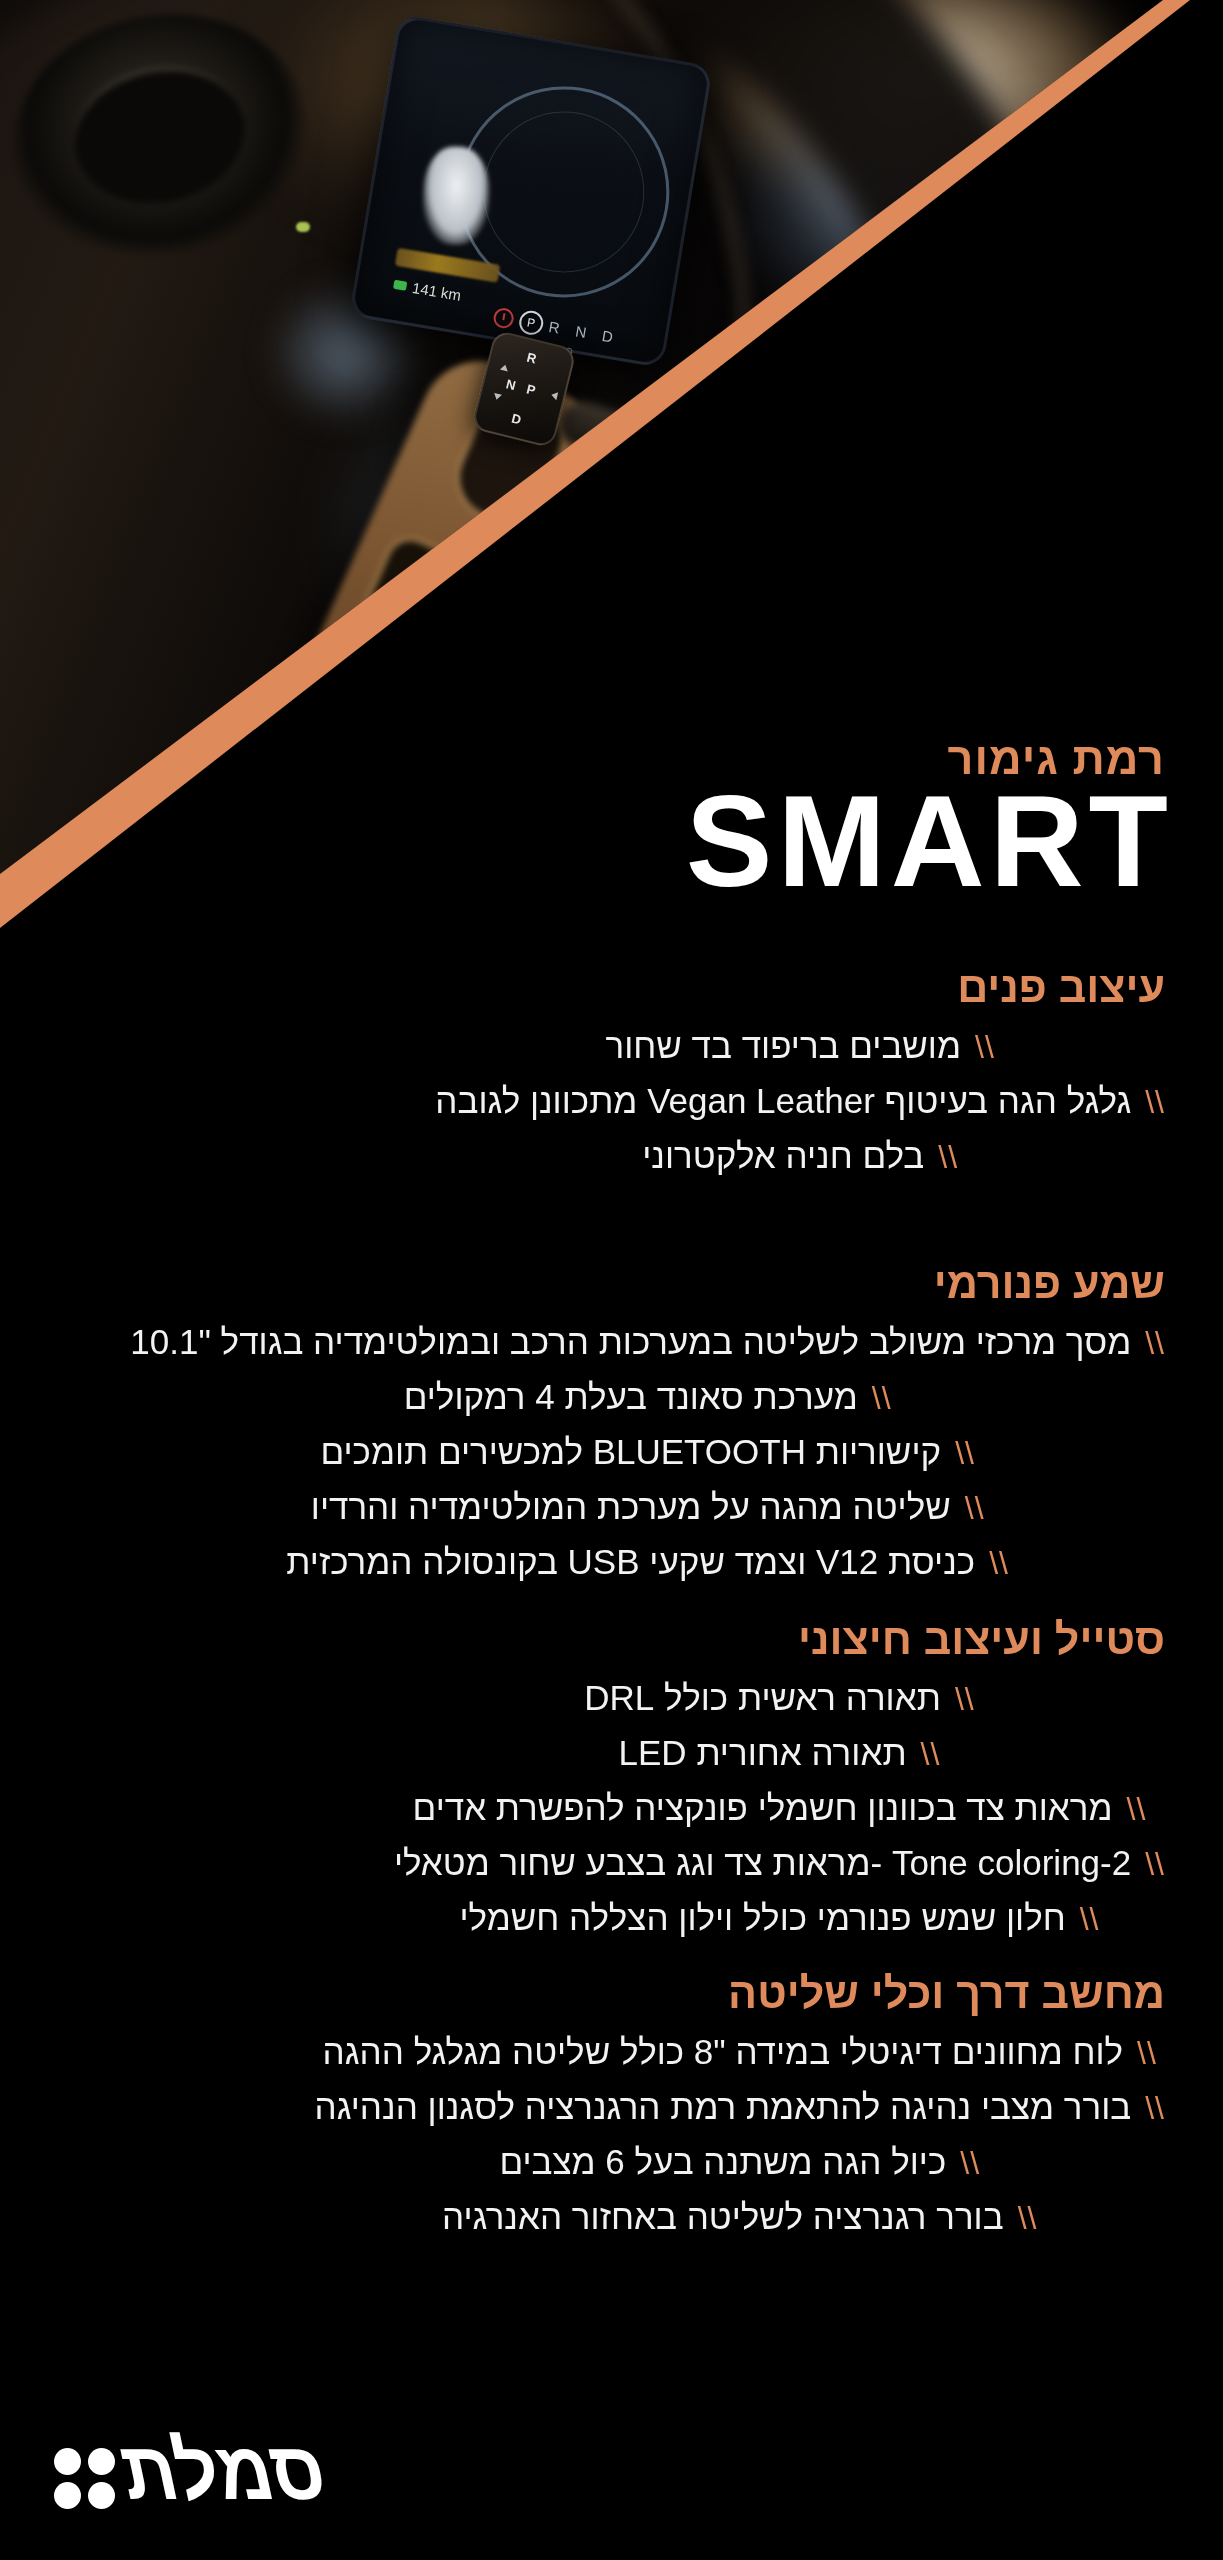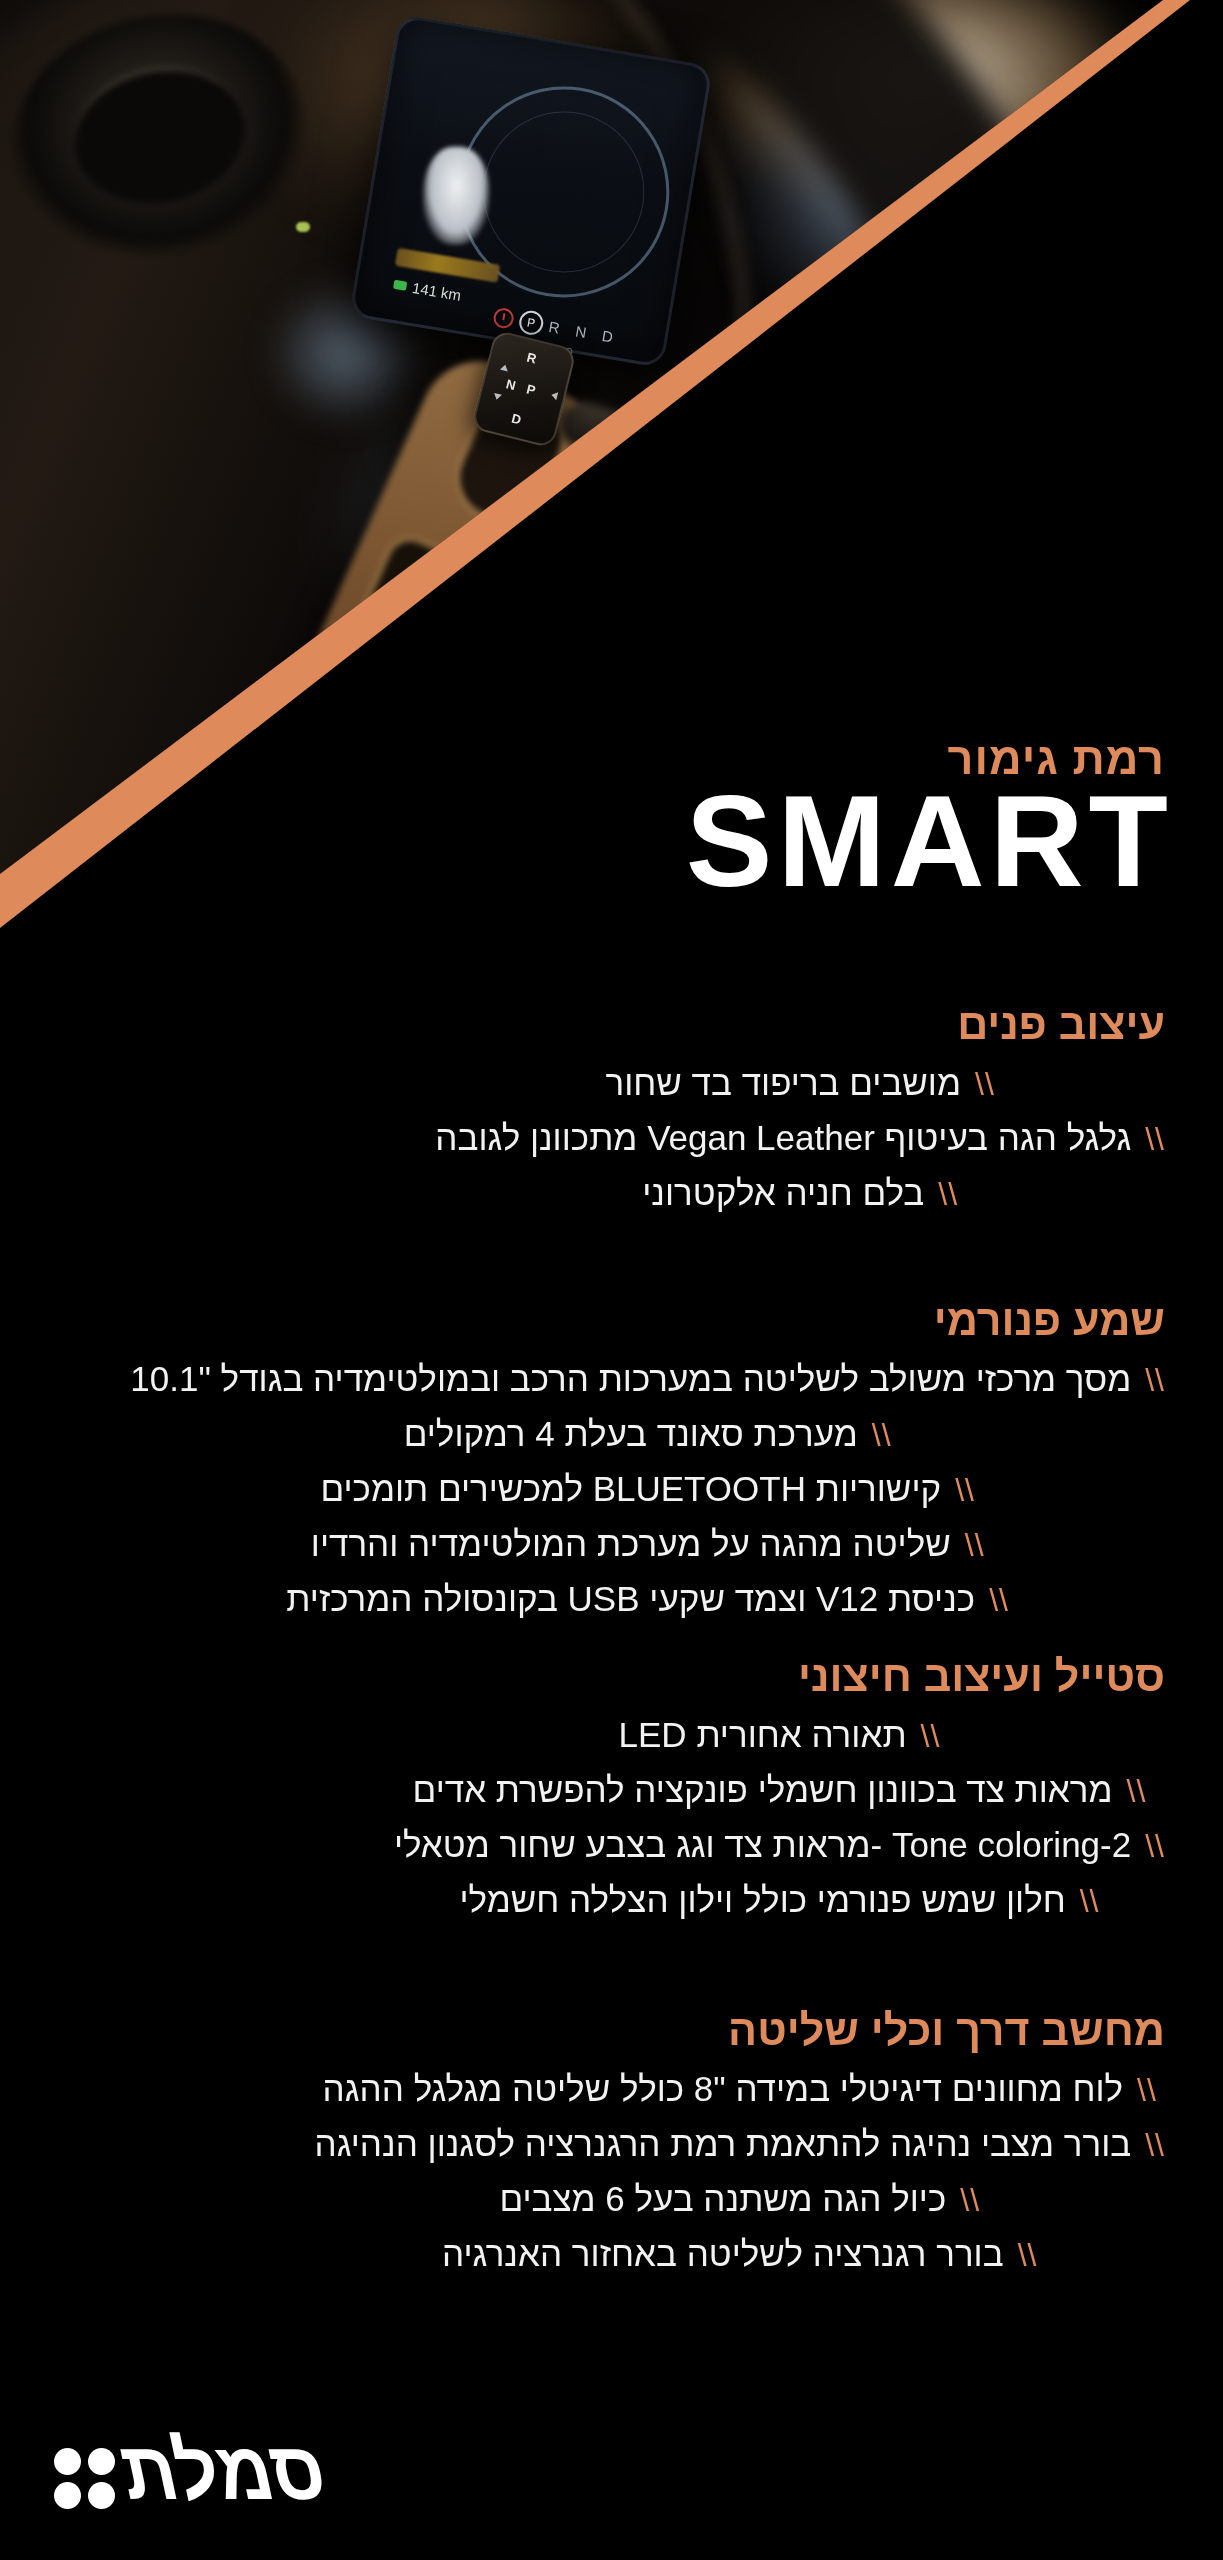--- a/index.html
+++ b/index.html
@@ -96,21 +96,21 @@
   
   .stripe{position:absolute;inset:0;background:#DF8A5B;
      clip-path:polygon(1163px 0,1190px 0,0 928px,0 874px);}
 
   
   .kicker{position:absolute;top:733px;right:58px;color:#DF8A5B;font-size:45px;font-weight:700;
      letter-spacing:1px;direction:rtl;}
   .title{position:absolute;top:776px;right:50px;color:#fff;font-size:130px;font-weight:700;
      letter-spacing:5px;line-height:1;}
   .section{position:absolute;right:58px;direction:rtl;text-align:right;}
-  .section-heading{color:#DF8A5B;font-size:43px;font-weight:700;line-height:1;margin-bottom:10px;margin-top:37px;}
+  .section-heading{color:#DF8A5B;font-size:43px;font-weight:700;line-height:1;margin-bottom:10px;}
   .item{white-space:nowrap;line-height:54px;font-size:35px;color:#F2F2F2;text-align:center;}
   .marker{color:#DF8A5B;font-size:32px;letter-spacing:1px;margin-left:14px;}
 
   
   .footer-logo{position:absolute;left:54px;top:2430px;display:flex;align-items:center;gap:16px;
      direction:ltr;}
   .logo-dots{display:grid;grid-template-columns:27px 27px;grid-template-rows:27px 27px;gap:7px;
      margin-top:14px;}
   .logo-dots span{width:27px;height:27px;border-radius:50%;background:#fff;}
   .logo-text{color:#fff;font-size:82px;font-weight:700;line-height:1;
@@ -188,20 +188,21 @@
       <div class="section" style="top: 1262px;">
         <div class="section-heading">שמע פנורמי</div>
         <div class="item"><span class="marker">\\</span><span>מסך מרכזי משולב לשליטה במערכות הרכב ובמולטימדיה בגודל "10.1</span></div>
         <div class="item"><span class="marker">\\</span><span>מערכת סאונד בעלת 4 רמקולים</span></div>
         <div class="item"><span class="marker">\\</span><span>קישוריות BLUETOOTH למכשירים תומכים</span></div>
         <div class="item"><span class="marker">\\</span><span>שליטה מהגה על מערכת המולטימדיה והרדיו</span></div>
         <div class="item"><span class="marker">\\</span><span>כניסת V12 וצמד שקעי USB בקונסולה המרכזית</span></div>
       </div>
       <div class="section" style="top: 1618px;">
         <div class="section-heading">סטייל ועיצוב חיצוני</div>
+        <div class="item"><span class="marker">\\</span><span>תאורה ראשית כולל DRL</span></div>
         <div class="item"><span class="marker">\\</span><span>תאורה אחורית LED</span></div>
         <div class="item"><span class="marker">\\</span><span>מראות צד בכוונון חשמלי פונקציה להפשרת אדים</span></div>
         <div class="item"><span class="marker">\\</span><span>2-Tone coloring -מראות צד וגג בצבע שחור מטאלי</span></div>
         <div class="item"><span class="marker">\\</span><span>חלון שמש פנורמי כולל וילון הצללה חשמלי</span></div>
       </div>
       <div class="section" style="top: 1972px;">
         <div class="section-heading">מחשב דרך וכלי שליטה</div>
         <div class="item"><span class="marker">\\</span><span>לוח מחוונים דיגיטלי במידה "8 כולל שליטה מגלגל ההגה</span></div>
         <div class="item"><span class="marker">\\</span><span>בורר מצבי נהיגה להתאמת רמת הרגנרציה לסגנון הנהיגה</span></div>
         <div class="item"><span class="marker">\\</span><span>כיול הגה משתנה בעל 6 מצבים</span></div>

